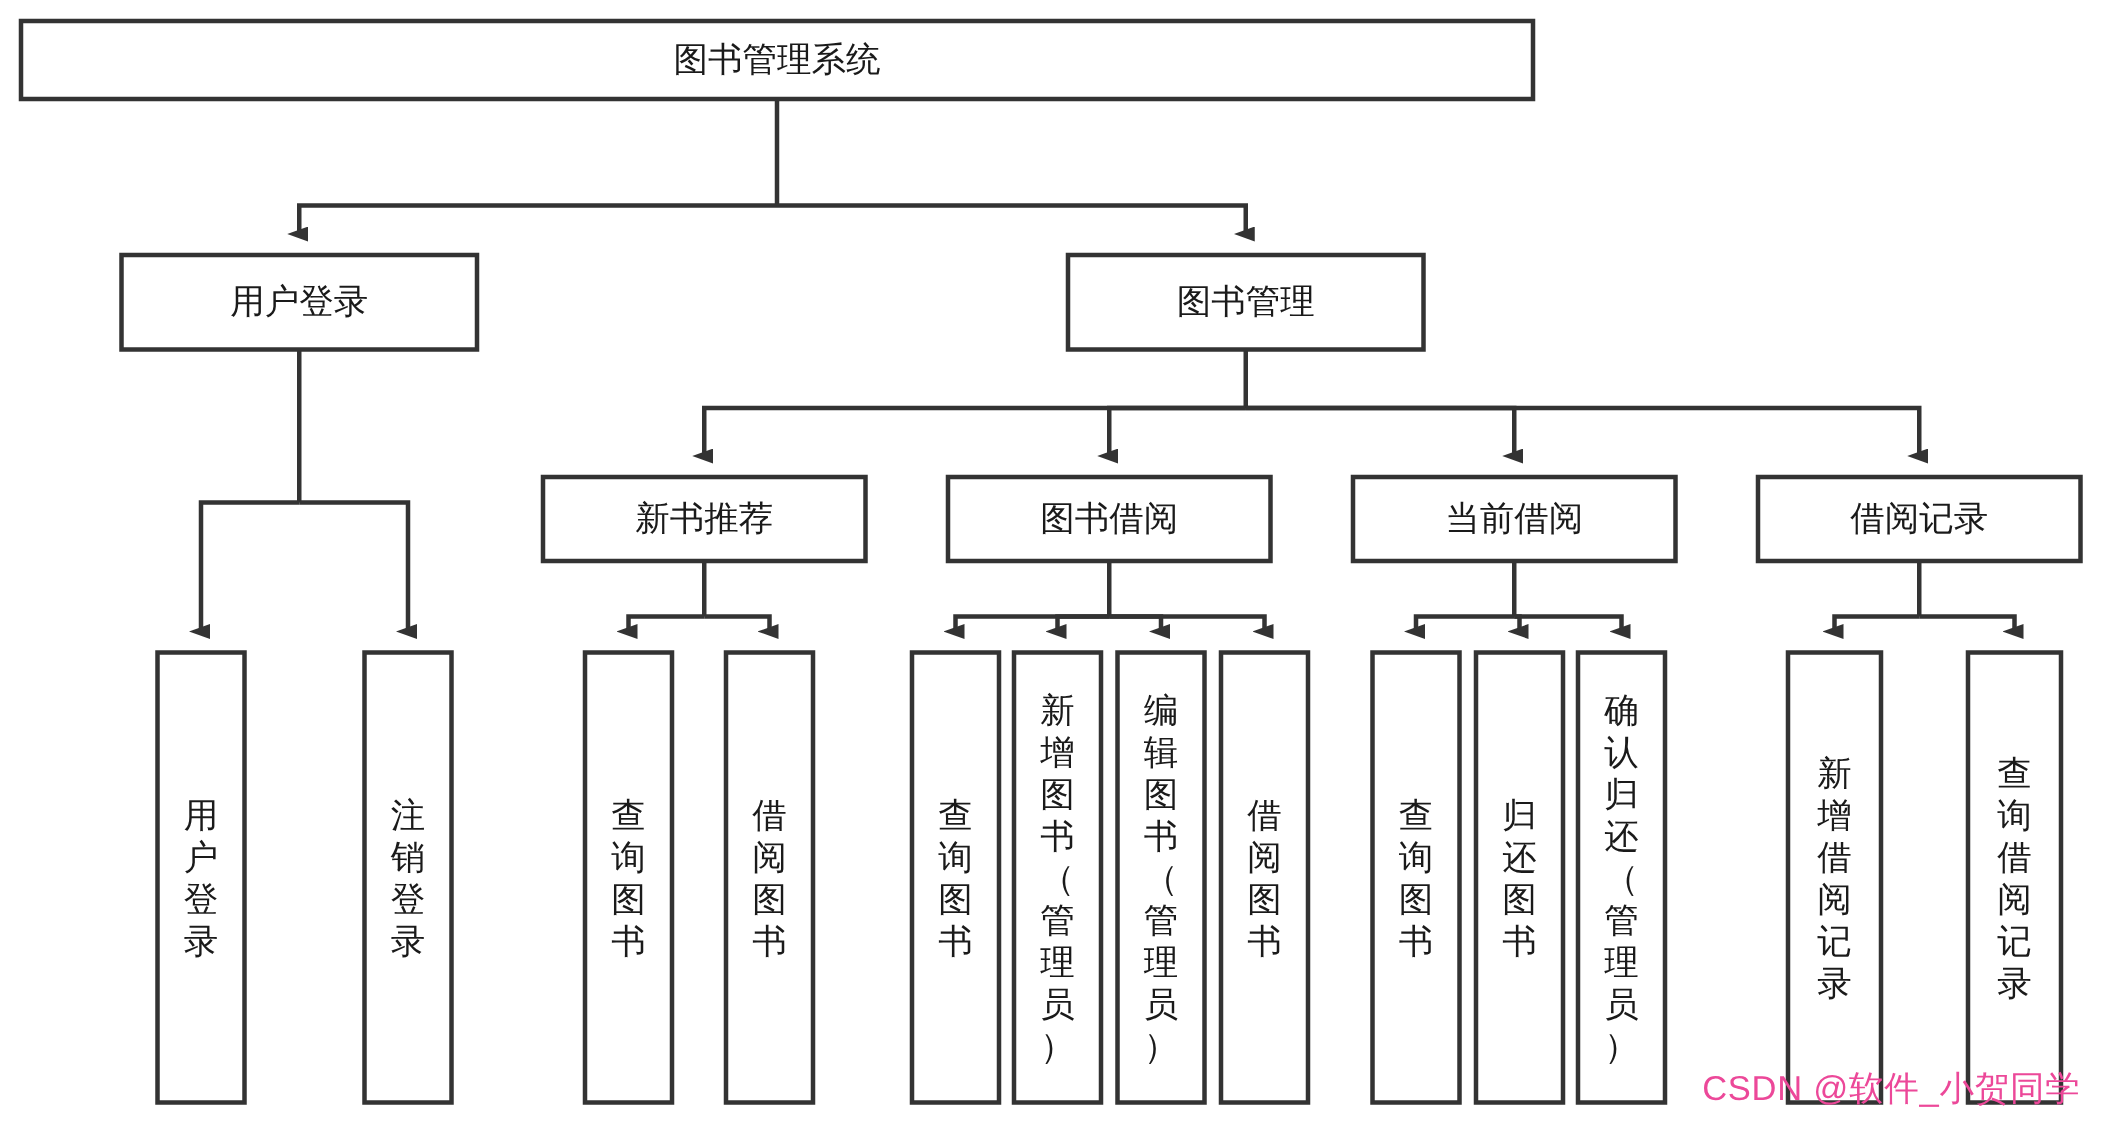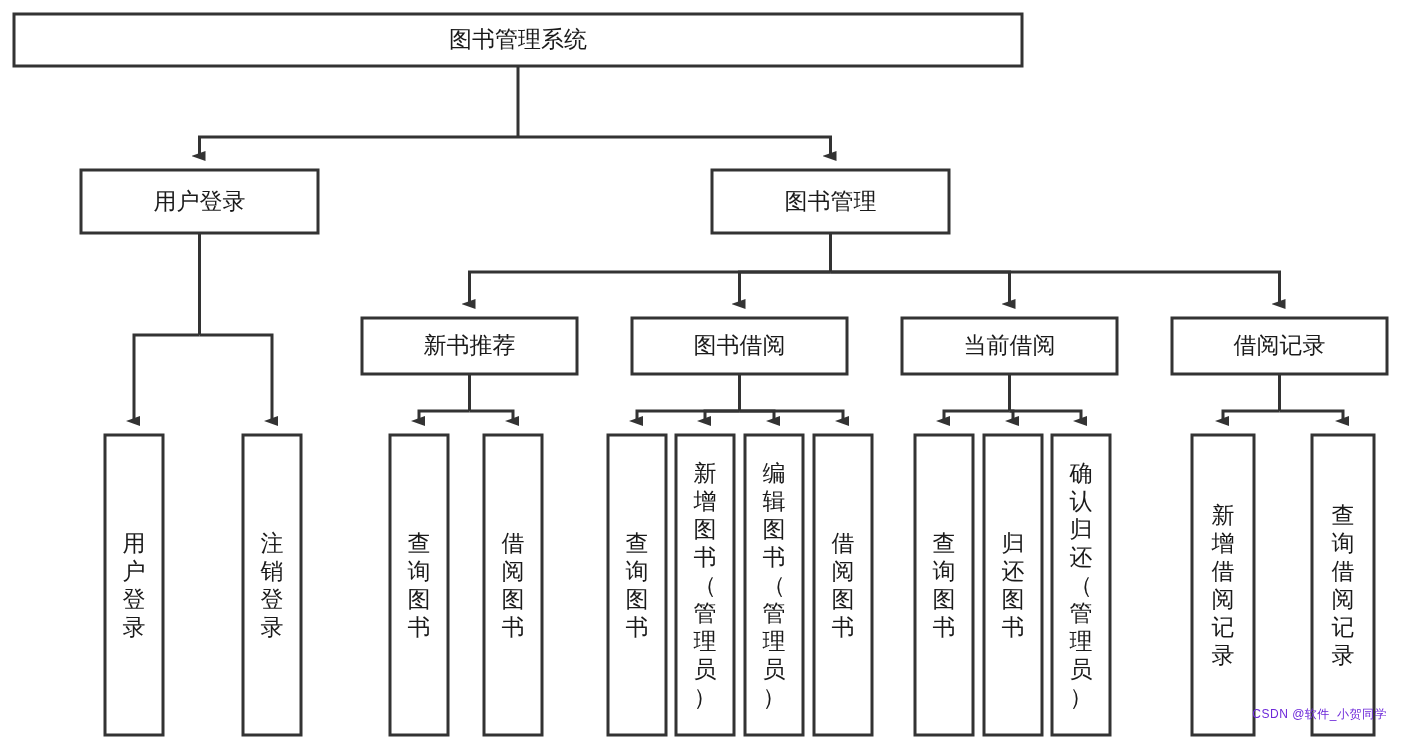--- a/index.html
+++ b/index.html
@@ -48,24 +48,24 @@
   }
   .node-label-v {
     font-family: "Liberation Sans", "DejaVu Sans", sans-serif;
     font-size: 23px;
     fill: #1a1a1a;
     text-anchor: middle;
   }
   .watermark {
     position: absolute;
     right: 18px;
-    bottom: 24px;
+    bottom: 6px;
     font-family: "Liberation Sans", "DejaVu Sans", sans-serif;
-    font-size: 12px;
-    color: #6d28d9;
+    font-size: 23px;
+    color: #ec4899;
     letter-spacing: 0.5px;
     white-space: nowrap;
     pointer-events: none;
   }
 </style>
 </head>
 <body>
 
 <div id="diagram-root">
   <svg id="flow" viewBox="0 0 1405 747">

